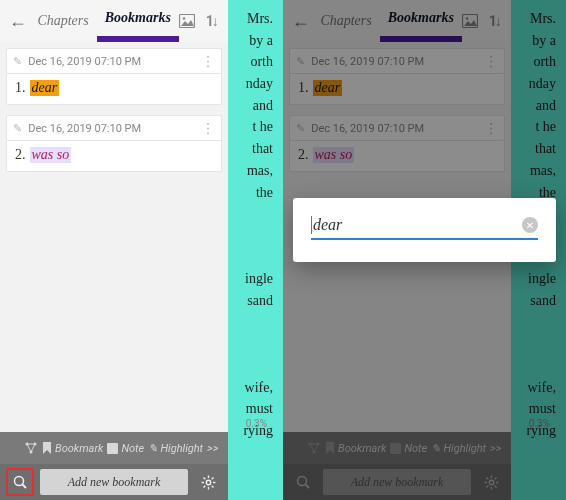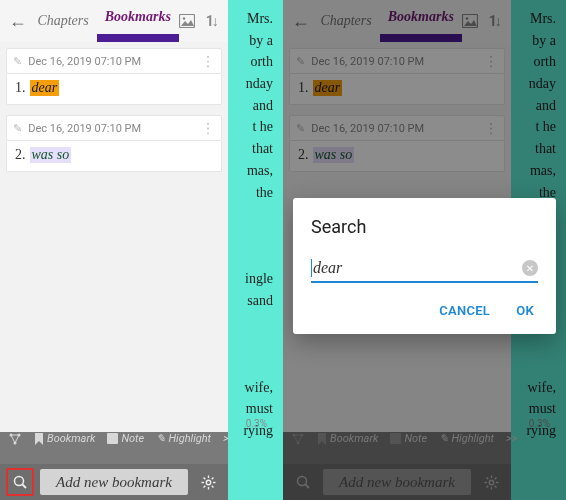--- a/index.html
+++ b/index.html
@@ -3,38 +3,38 @@
 <meta charset="utf-8">
 <style>
 * { box-sizing: border-box; margin: 0; padding: 0; }
 body { font-family: -apple-system, Roboto, sans-serif; background: #fff; width: 566px; height: 500px; overflow: hidden; display: flex; }
 .panel { position: relative; width: 283px; height: 500px; overflow: hidden; }
 .reader-bg { position: absolute; inset: 0; background: #5eead4; padding: 8px 10px; font-family: Georgia, serif; font-size: 14px; line-height: 1.55; color: #222; text-align: justify; }
 .side-panel { position: absolute; top: 0; left: 0; width: 228px; height: 100%; background: #f2f2f2; display: flex; flex-direction: column; }
 .tabs-row { display: flex; align-items: center; height: 42px; padding: 0 6px; background: #f5f5f5; }
 .back-arr { width: 26px; text-align: center; font-size: 18px; color: #666; }
 .tab { font-family: Georgia, serif; font-style: italic; font-size: 14px; color: #737373; padding: 0 8px; height: 100%; display: flex; align-items: center; }
-.tab.active { color: #701a75; font-weight: bold; border-bottom: 8px solid #4c1d95; }
+.tab.active { color: #0f172a; font-weight: bold; border-bottom: 6px solid #4c1d95; }
 .top-icn { width: 24px; text-align: center; color: #888; font-size: 14px; }
 .list-area { flex: 1; padding: 6px 6px 0 6px; }
 .bm-date-row { display: flex; align-items: center; background: #fff; border: 1px solid #e5e5e5; padding: 4px 6px; font-size: 11px; color: #888; border-radius: 2px; }
 .bm-date-row .pencil { margin-right: 6px; color: #bbb; font-size: 11px; }
 .bm-date-row .dots { margin-left: auto; color: #bbb; font-size: 14px; }
 .bm-text-row { display: flex; align-items: baseline; background: #fff; border: 1px solid #e5e5e5; border-top: none; padding: 6px 8px 8px 8px; margin-bottom: 10px; border-radius: 0 0 2px 2px; }
 .bm-num { font-family: Georgia, serif; font-size: 14px; color: #333; margin-right: 4px; }
 .hl { font-family: Georgia, serif; font-style: italic; font-size: 14px; padding: 0 2px; }
 .hl.orange { background: #f59e0b; color: #1a1a1a; }
-.hl.lav { background: #e5dffb; color: #14532d; font-style: italic; }
-.tool-row { height: 32px; background: #7a7a7a; display: flex; align-items: flex-start; padding: 0 8px; gap: 12px; font-size: 11px; color: #d8d8d8; font-style: italic; }
+.hl.lav { background: #e5dffb; color: #be185d; font-style: italic; }
+.tool-row { height: 32px; background: #7a7a7a; display: flex; align-items: center; padding: 0 24px; gap: 4px; font-size: 11px; color: #d8d8d8; font-style: italic; }
 .tool-item { display: flex; align-items: center; gap: 3px; }
 .tool-icon-sm { font-size: 12px; }
 .bottom-row { height: 36px; background: #6e6e6e; display: flex; align-items: center; padding: 0 6px; gap: 6px; }
 .sq-btn { width: 28px; height: 28px; display: flex; align-items: center; justify-content: center; color: #eee; font-size: 14px; }
 .sq-btn.outlined { border: 2px solid #e03030; border-radius: 2px; }
-.add-btn { flex: 1; height: 26px; background: #d4d4d4; display: flex; align-items: center; justify-content: center; font-family: Georgia, serif; font-style: italic; font-size: 15px; color: #3a3a3a; border-radius: 2px; }
+.add-btn { flex: 1; height: 26px; background: #d4d4d4; display: flex; align-items: center; justify-content: center; font-family: Georgia, serif; font-style: italic; font-size: 12px; color: #3a3a3a; border-radius: 2px; }
 .percent { position: absolute; right: 16px; bottom: 71px; font-size: 10px; color: #888; }
 .strip { position: absolute; left: 228px; top: 0; width: 55px; height: 100%; overflow: hidden; }
 .dim-overlay { position: absolute; inset: 0; background: rgba(0,0,0,0.45); }
 .dialog { position: absolute; left: 10px; right: 10px; top: 198px; background: #fff; border-radius: 3px; box-shadow: 0 8px 24px rgba(0,0,0,0.3); padding: 18px 18px 8px 18px; }
 .dlg-title { font-size: 18px; color: #222; margin-bottom: 22px; }
 .dlg-input-row { display: flex; align-items: center; border-bottom: 2px solid #1e88d6; padding-bottom: 4px; margin-bottom: 14px; }
 .dlg-input-row .cursor { display: inline-block; width: 1px; height: 18px; background: #1e88d6; margin-right: 1px; }
 .dlg-input-text { font-family: Georgia, serif; font-style: italic; font-size: 16px; color: #333; }
 .dlg-clear { margin-left: auto; width: 16px; height: 16px; border-radius: 50%; background: #c7c7c7; color: #fff; font-size: 10px; display: flex; align-items: center; justify-content: center; }
 .dlg-actions { display: flex; justify-content: flex-end; gap: 26px; padding: 6px 4px 8px 0; }
@@ -257,24 +257,19 @@
               <line x1="4.3" y1="10.7" x2="2.5" y2="12.5"></line>
             </g>
           </svg>
       </div>
     </div>
   </div>
 
   <div class="dim-overlay"></div>
 
   <div class="dialog">
-    <div class="dlg-title">Search</div>
     <div class="dlg-input-row">
       <span class="cursor"></span>
       <span class="dlg-input-text">dear</span>
       <span class="dlg-clear">✕</span>
     </div>
-    <div class="dlg-actions">
-      <span class="dlg-action">CANCEL</span>
-      <span class="dlg-action">OK</span>
-    </div>
   </div>
 </div>
 
 </body></html>

